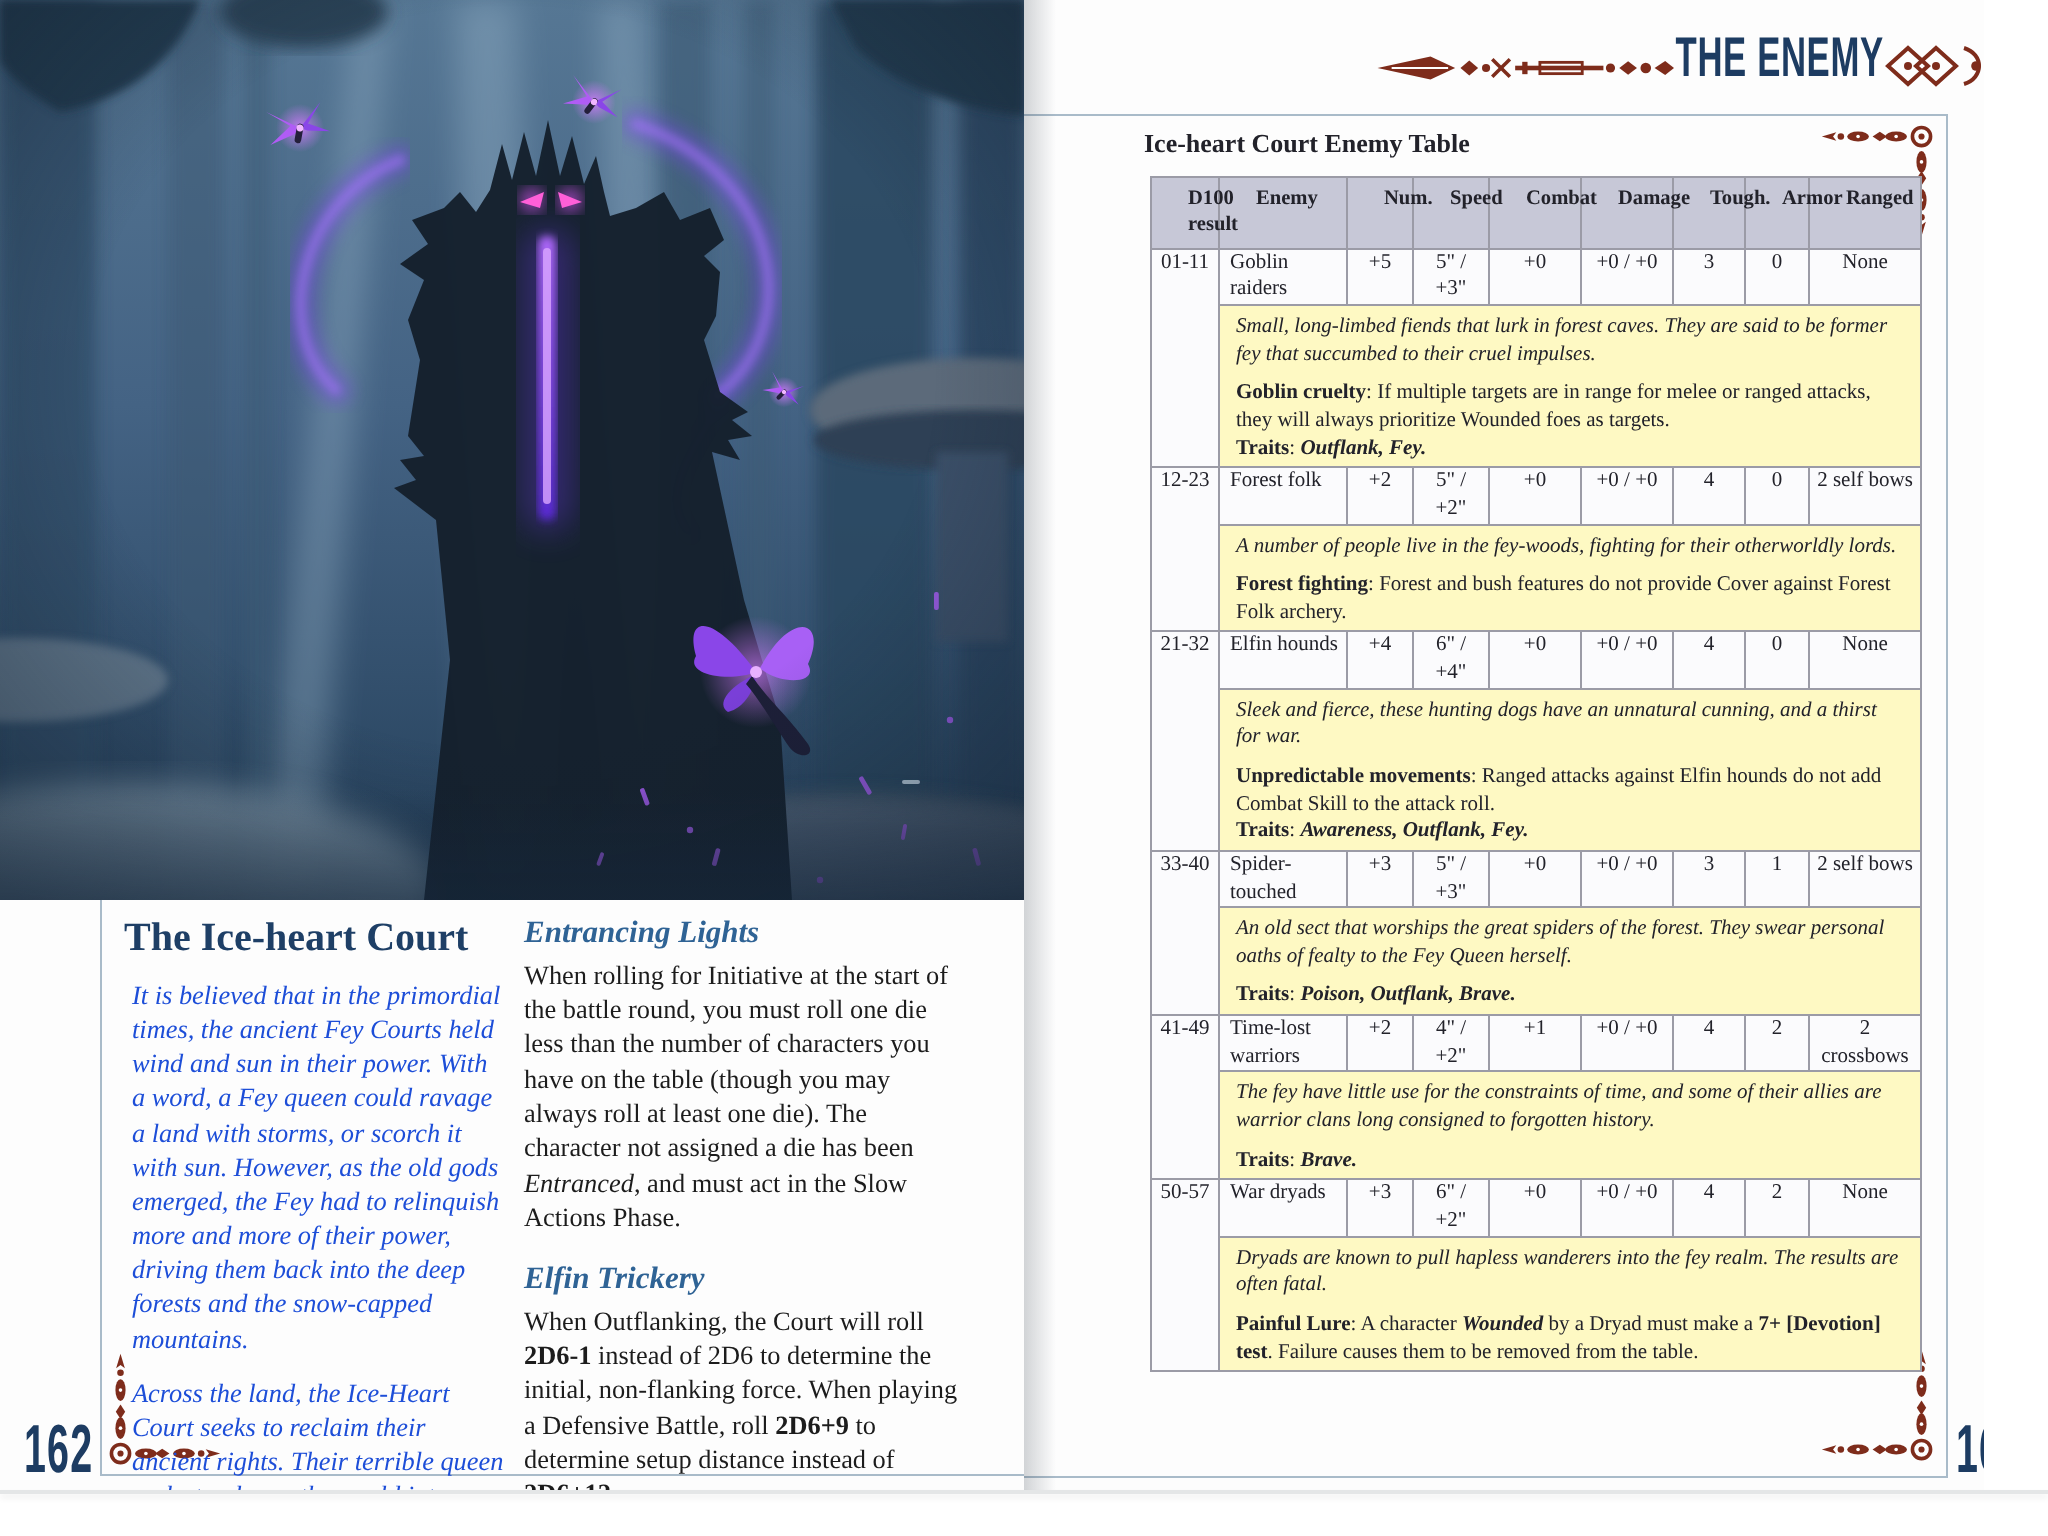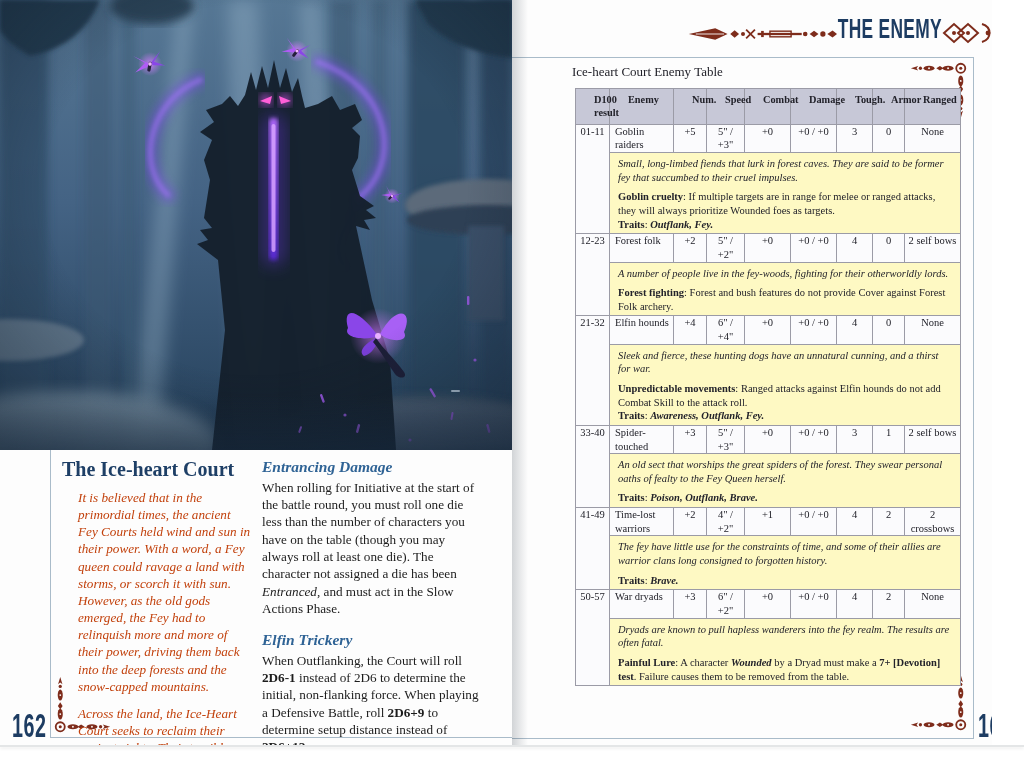--- a/index.html
+++ b/index.html
@@ -22,33 +22,33 @@
   
   .pagenum{position:absolute;font-family:"Liberation Sans",sans-serif;font-weight:700;
            font-size:34px;color:#1d3c62;transform:scaleX(.58);transform-origin:left bottom;letter-spacing:1px;}
   .pagenum-left{left:12px;top:706px;}
   .pagenum-right{left:466px;top:706px;}
   
   .col{position:absolute;top:458px;}
   .col1{left:62px;width:190px;}
   .col2{left:262px;width:220px;}
   .col h1{margin:0 0 9px 0;font-size:20px;line-height:1.1;color:#1e3f66;font-weight:700;}
-  .intro-p{margin:0 0 10px 16px;font-size:13.2px;line-height:1.3;font-style:italic;color:#c2410c;}
+  .intro-p{margin:0 0 10px 4px;font-size:13.2px;line-height:1.3;font-style:italic;color:#1d4ed8;}
   .sec-h{margin:0 0 3px 0;font-size:15.5px;line-height:1.15;color:#2f6395;font-style:italic;font-weight:700;}
   .sec-h + .sec-b{margin-top:0;}
   .sec-b{margin:0 0 14px 0;font-size:13.2px;line-height:1.31;color:#1c1c1c;}
   .sec-b b{font-weight:700;}
   
   .enemy-title{position:absolute;right:50px;top:13px;font-family:"Liberation Sans",sans-serif;
                font-weight:700;font-size:28px;color:#1d3c62;transform:scaleX(.62);transform-origin:right center;
                letter-spacing:.5px;white-space:nowrap;}
   .spear{position:absolute;right:155px;top:24px;width:150px;height:20px;}
   .knot{position:absolute;right:-6px;top:20px;width:56px;height:26px;}
   
-  .table-title{position:absolute;left:60px;top:64px;font-size:13px;font-weight:400;color:#22222a;}
+  .table-title{position:absolute;left:60px;top:64px;font-size:13px;font-weight:700;color:#22222a;}
   table.enemy{position:absolute;left:63px;top:88px;width:385px;border-collapse:collapse;
               font-size:10.5px;line-height:1.3;color:#22222a;table-layout:fixed;}
   table.enemy th,table.enemy td{border:1px solid #9b9ba6;}
   table.enemy th{background:#c7c8d7;font-weight:700;text-align:left;padding:4px 18px;vertical-align:top;font-size:10.3px;}
   td.c-d100{background:#d9dae4;text-align:center;vertical-align:top;padding:4px 1px;}
   tr.stat-row td{background:#fbfbfd;vertical-align:top;padding:0 2px;text-align:center;}
   tr.stat-row td.c-enemy{text-align:left;padding-left:5px;}
   td.c-desc{background:#fef9c3;padding:4px 8px 2px 8px;vertical-align:top;}
   td.c-desc p{margin:0;}
   td.c-desc .flavor{font-style:italic;}
@@ -222,21 +222,21 @@
     <div class="pagenum pagenum-left">162</div>
 
     <div class="col col1">
       <h1>The Ice-heart Court</h1>
       <div id="intro-container">
           <p class="intro-p">It is believed that in the primordial times, the ancient Fey Courts held wind and sun in their power. With a word, a Fey queen could ravage a land with storms, or scorch it with sun. However, as the old gods emerged, the Fey had to relinquish more and more of their power, driving them back into the deep forests and the snow-capped mountains.</p>
           <p class="intro-p">Across the land, the Ice-Heart Court seeks to reclaim their ancient rights. Their terrible queen seeks to plunge the world into a perpetual winter where she would become powerful enough to challenge the gods themselves.</p>
         </div>
     </div>
     <div class="col col2" id="sections-container">
-        <h2 class="sec-h">Entrancing Damage</h2>
+        <h2 class="sec-h">Entrancing Lights</h2>
         <p class="sec-b"><span>When rolling for Initiative at the start of the battle round, you must roll one die less than the number of characters you have on the table (though you may always roll at least one die). The character not assigned a die has been </span><i>Entranced</i><span>, and must act in the Slow Actions Phase.</span></p>
         <h2 class="sec-h">Elfin Trickery</h2>
         <p class="sec-b"><span>When Outflanking, the Court will roll </span><b>2D6-1</b><span> instead of 2D6 to determine the initial, non-flanking force. When playing a Defensive Battle, roll </span><b>2D6+9</b><span> to determine setup distance instead of </span><b>2D6+12</b><span>.</span></p>
       </div>
   </div>
 
   <div class="page page-right">
 
     <svg class="spear" viewBox="0 0 170 22">
       <g fill="#7e2c1b" stroke="#7e2c1b">

